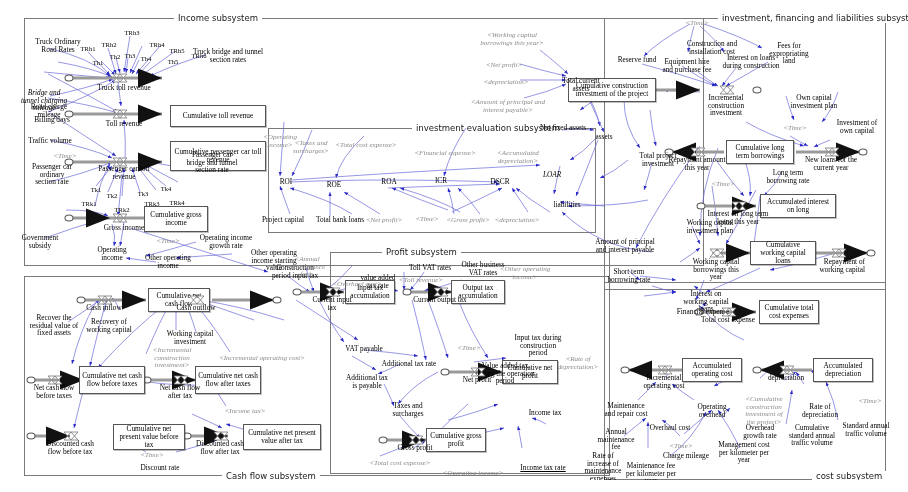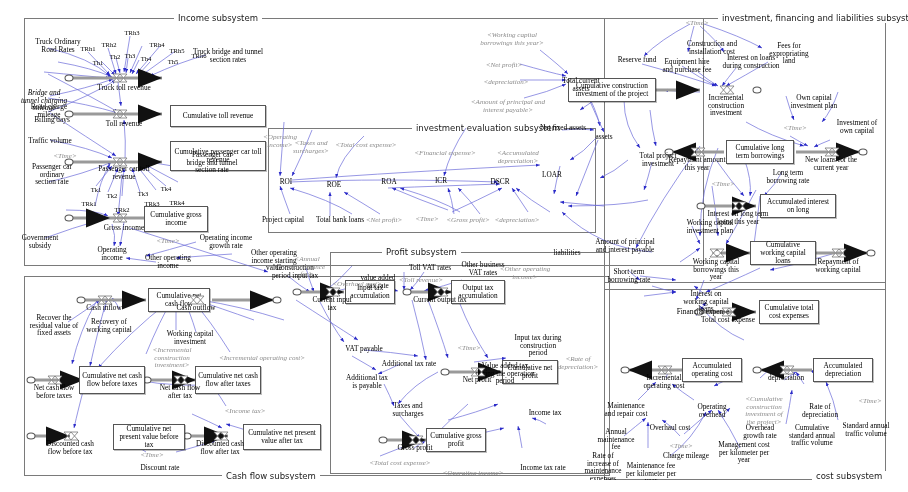--- a/index.html
+++ b/index.html
@@ -447,36 +447,36 @@
     </div>
   <div class="stock" style="left:783px;top:253px;width:66px;height:24px;">
       <span>Cumulative working capital loans</span>
     </div>
 
   <div class="rate-lbl wrap" style="left:726px;top:94px;width:66px;">Incremental construction investment</div>
   <div class="rate-lbl wrap" style="left:697px;top:156px;width:62px;">Repayment amount this year</div>
   <div class="rate-lbl wrap" style="left:831px;top:156px;width:58px;">New loans for the current year</div>
   <div class="rate-lbl wrap" style="left:738px;top:210px;width:66px;">Interest on long term loans this year</div>
   <div class="rate-lbl wrap" style="left:716px;top:258px;width:58px;">Working capital borrowings this year</div>
-  <div class="rate-lbl wrap" style="left:838px;top:258px;width:54px;">Repayment of working capital</div>
+  <div class="rate-lbl wrap" style="left:838px;top:258px;width:54px;text-align:right;">Repayment of working capital</div>
 
   <div class="node" style="left:637px;top:56px;">Reserve fund</div>
   <div class="node wrap" style="left:712px;top:40px;width:62px;">Construction and installation cost</div>
   <div class="node wrap" style="left:687px;top:58px;width:56px;">Equipment hire and purchase fee</div>
   <div class="node wrap" style="left:751px;top:54px;width:60px;">Interest on loans during construction</div>
   <div class="node wrap" style="left:789px;top:42px;width:52px;">Fees for expropriating land</div>
   <div class="node wrap" style="left:814px;top:94px;width:54px;">Own capital investment plan</div>
   <div class="node wrap" style="left:857px;top:119px;width:48px;">Investment of own capital</div>
   <div class="node wrap" style="left:788px;top:169px;width:52px;">Long term borrowing rate</div>
   <div class="node wrap" style="left:710px;top:219px;width:56px;">Working capital investment plan</div>
   <div class="node wrap" style="left:581px;top:77px;width:50px;">Total current assets</div>
   <div class="node" style="left:563px;top:124px;">Net fixed assets</div>
   <div class="node" style="left:604px;top:133px;">assets</div>
-  <div class="node" style="left:552px;top:171px;">LOAR</div>
-  <div class="node" style="left:567px;top:201px;margin-top:48px;">liabilities</div>
+  <div class="node" style="left:552px;top:171px;font-style:italic;">LOAR</div>
+  <div class="node" style="left:567px;top:201px;">liabilities</div>
   <div class="node wrap" style="left:658px;top:152px;width:48px;">Total project investment</div>
   <div class="node wrap" style="left:625px;top:238px;width:62px;">Amount of principal and interest payable</div>
   <div class="node wrap" style="left:629px;top:268px;width:50px;">Short term borrowing rate</div>
   <div class="node wrap" style="left:706px;top:290px;width:56px;">Interest on working capital loans</div>
   <div class="node" style="left:703px;top:308px;">Financial expense</div>
 
   <div class="ghost" style="left:697px;top:20px;">&lt;Time&gt;</div>
   <div class="ghost" style="left:795px;top:125px;">&lt;Time&gt;</div>
   <div class="ghost" style="left:723px;top:181px;">&lt;Time&gt;</div>
   <div class="ghost wrap" style="left:512px;top:32px;width:76px;">&lt;Working capital borrowings this year&gt;</div>
@@ -539,21 +539,21 @@
   <div class="node wrap" style="left:378px;top:274px;width:42px;">value added tax rate</div>
   <div class="node" style="left:430px;top:264px;">Toll VAT rates</div>
   <div class="node wrap" style="left:483px;top:261px;width:46px;">Other business VAT rates</div>
   <div class="node" style="left:364px;top:345px;">VAT payable</div>
   <div class="node" style="left:409px;top:360px;">Additional tax rate</div>
   <div class="node wrap" style="left:367px;top:374px;width:42px;">Additional tax is payable</div>
   <div class="node wrap" style="left:538px;top:334px;width:56px;">Input tax during construction period</div>
   <div class="node wrap" style="left:505px;top:362px;width:60px;">Value added tax during the operation period</div>
   <div class="node wrap" style="left:408px;top:402px;width:44px;">Taxes and surcharges</div>
   <div class="node" style="left:545px;top:409px;">Income tax</div>
-  <div class="node" style="left:543px;top:464px;">Income tax rate</div>
+  <div class="node" style="left:543px;top:464px;text-decoration:underline;">Income tax rate</div>
 
   <div class="ghost wrap" style="left:301px;top:256px;width:48px;margin-left:6px;">&lt;Annual maintenance fee&gt;</div>
   <div class="ghost" style="left:357px;top:281px;">&lt;Overhaul cost&gt;</div>
   <div class="ghost" style="left:421px;top:277px;">&lt;Toll revenue&gt;</div>
   <div class="ghost wrap" style="left:525px;top:266px;width:52px;">&lt;Other operating income&gt;</div>
   <div class="ghost" style="left:469px;top:345px;">&lt;Time&gt;</div>
   <div class="ghost wrap" style="left:578px;top:356px;width:44px;">&lt;Rate of depreciation&gt;</div>
   <div class="ghost" style="left:400px;top:460px;">&lt;Total cost expense&gt;</div>
   <div class="ghost" style="left:473px;top:470px;">&lt;Operating income&gt;</div>
 

